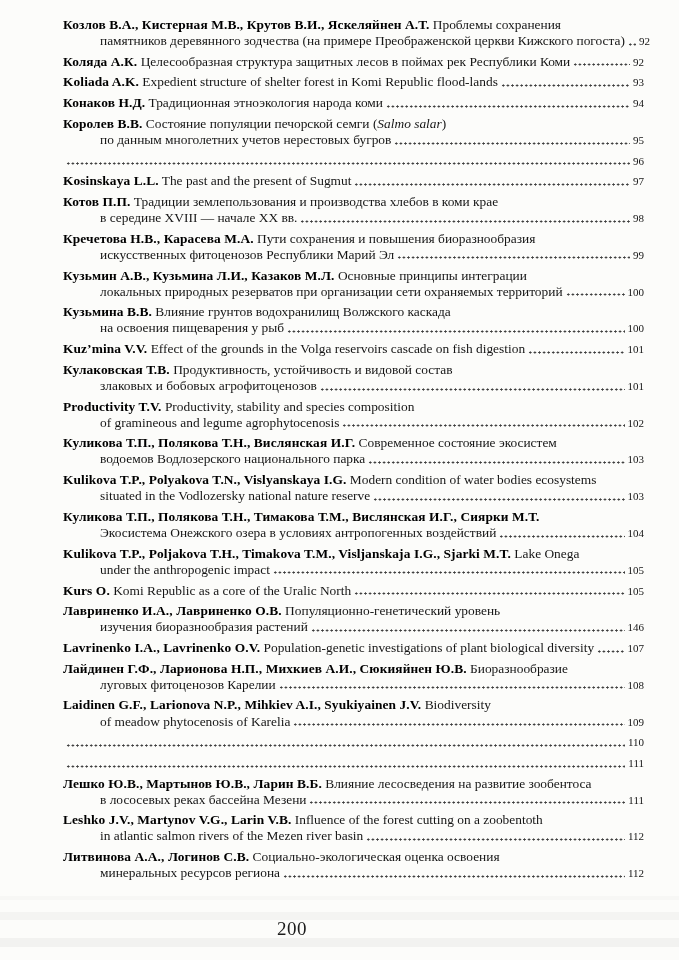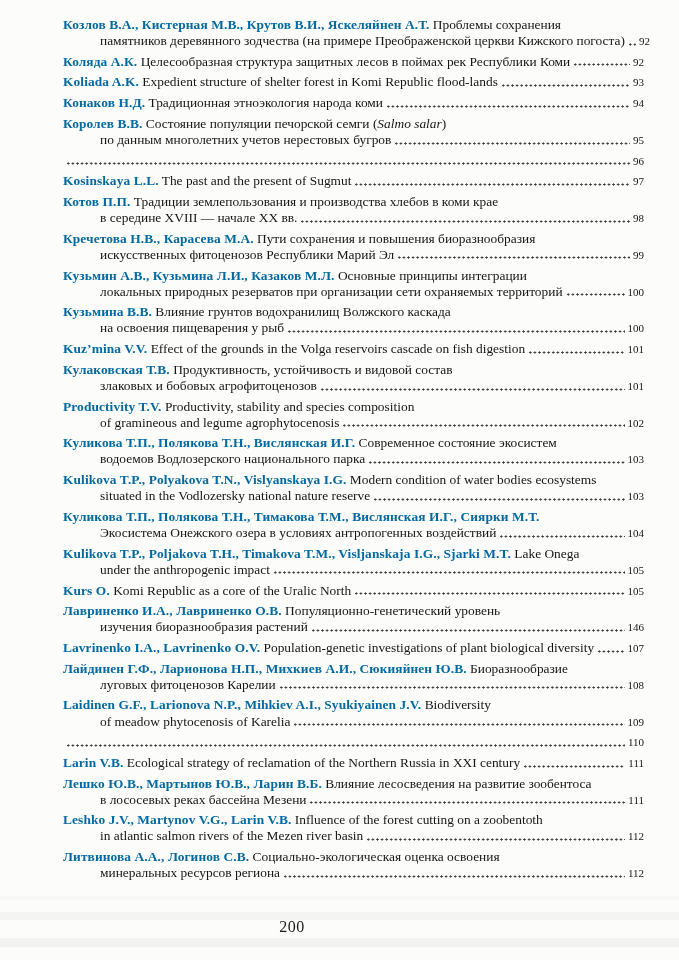--- a/index.html
+++ b/index.html
@@ -41,21 +41,21 @@
     white-space: nowrap;
     line-height: 16.1px;
     font-size: 13.4px;
   }
   .line.cont {
     padding-left: 37px;
   }
   .txt b {
     font-weight: bold;
     letter-spacing: 0.1px;
-    color: #0369a1;
+    color: #000000;
   }
   .txt i {
     font-style: italic;
     text-align: right;
   }
   .leader {
     flex: 1 1 auto;
     min-width: 8px;
     height: 5px;
     align-self: flex-end;
@@ -68,21 +68,21 @@
   .pg {
     flex: 0 0 auto;
     font-size: 11px;
   }
   .footer {
     position: absolute;
     left: 0;
     top: 918px;
     width: 584px;
     text-align: center;
-    font-size: 16px;
+    font-size: 19px;
     letter-spacing: 0.5px;
     color: #1c1c1c;
   }
 </style>
 </head>
 <body>
 
 <div class="page">
   <div class="scan-noise noise-c"></div>
   <div class="scan-noise noise-a"></div>
@@ -295,21 +295,20 @@
         </div>
       </div>
       <div class="entry">
         <div class="line l1">
           <span class="leader"></span>
           <span class="pg">110</span>
         </div>
       </div>
       <div class="entry">
         <div class="line l1">
-          <span class="txt"><b>Larin V.B.</b> Ecological strategy of reclamation of the Northern Russia in XXI century</span>
           <span class="leader"></span>
           <span class="pg">111</span>
         </div>
       </div>
       <div class="entry">
         <div class="line l1">
           <span class="txt"><b>Лешко Ю.В., Мартынов Ю.В., Ларин В.Б.</b> Влияние лесосведения на развитие зообентоса</span>
         </div>
         <div class="line cont">
           <span class="txt">в лососевых реках бассейна Мезени</span>

